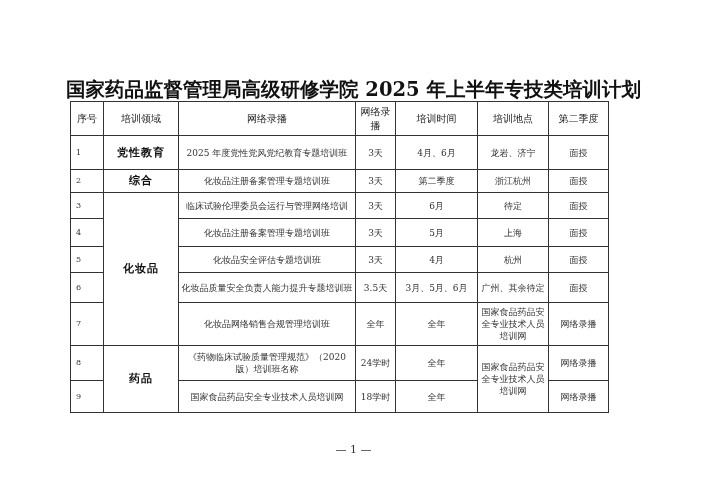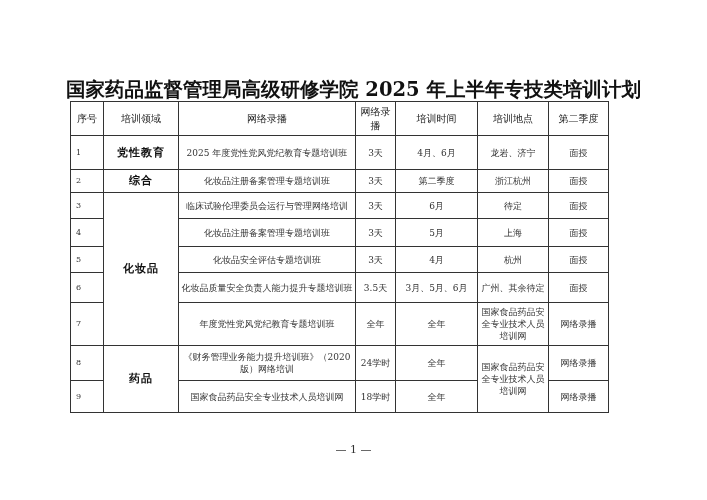--- a/index.html
+++ b/index.html
@@ -109,30 +109,30 @@
     <tr style="height:30px">
       <td class="num">6</td>
       <td>化妆品质量安全负责人能力提升专题培训班</td>
       <td>3.5天</td>
       <td>3月、5月、6月</td>
       <td>广州、其余待定</td>
       <td>面授</td>
     </tr>
     <tr style="height:43px">
       <td class="num">7</td>
-      <td>年度党性党风党纪教育专题培训班</td>
+      <td>化妆品网络销售合规管理培训班</td>
       <td>全年</td>
       <td>全年</td>
       <td>国家食品药品安全专业技术人员培训网</td>
       <td>网络录播</td>
     </tr>
     <tr style="height:35px">
       <td class="num">8</td>
       <td class="field" rowspan="2">药品</td>
-      <td>《财务管理业务能力提升培训班》（2020版）网络培训</td>
+      <td>《药物临床试验质量管理规范》（2020版）培训班名称</td>
       <td>24学时</td>
       <td>全年</td>
       <td rowspan="2">国家食品药品安全专业技术人员培训网</td>
       <td>网络录播</td>
     </tr>
     <tr style="height:32px">
       <td class="num">9</td>
       <td>国家食品药品安全专业技术人员培训网</td>
       <td>18学时</td>
       <td>全年</td>

